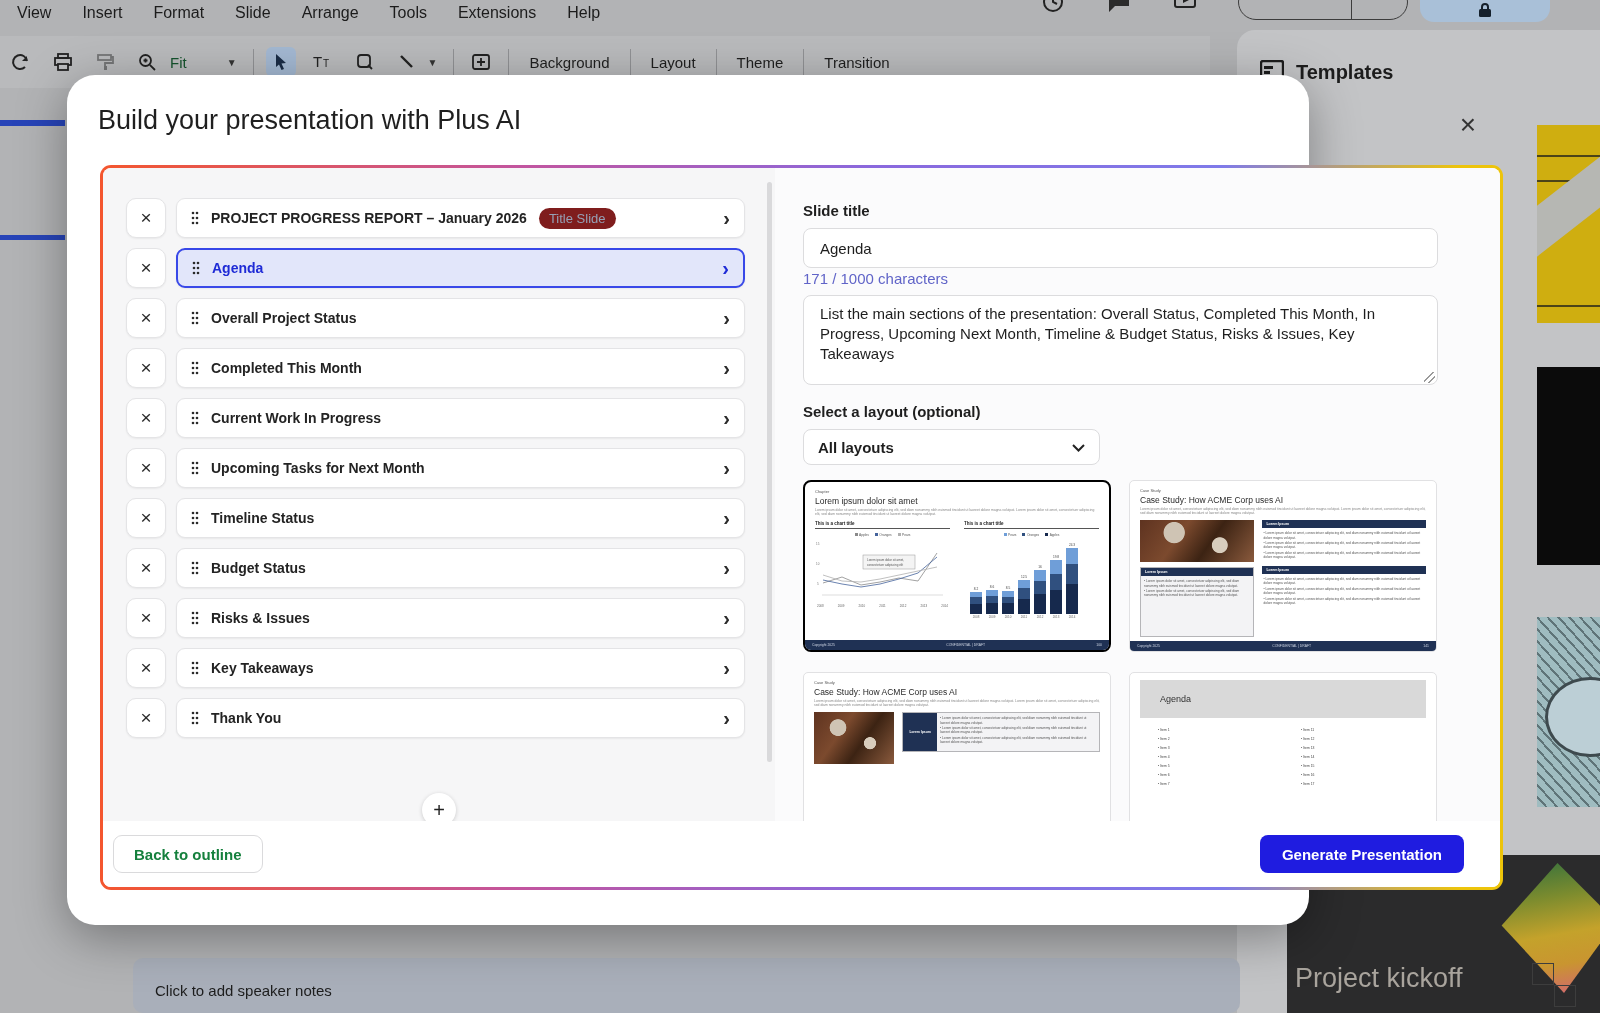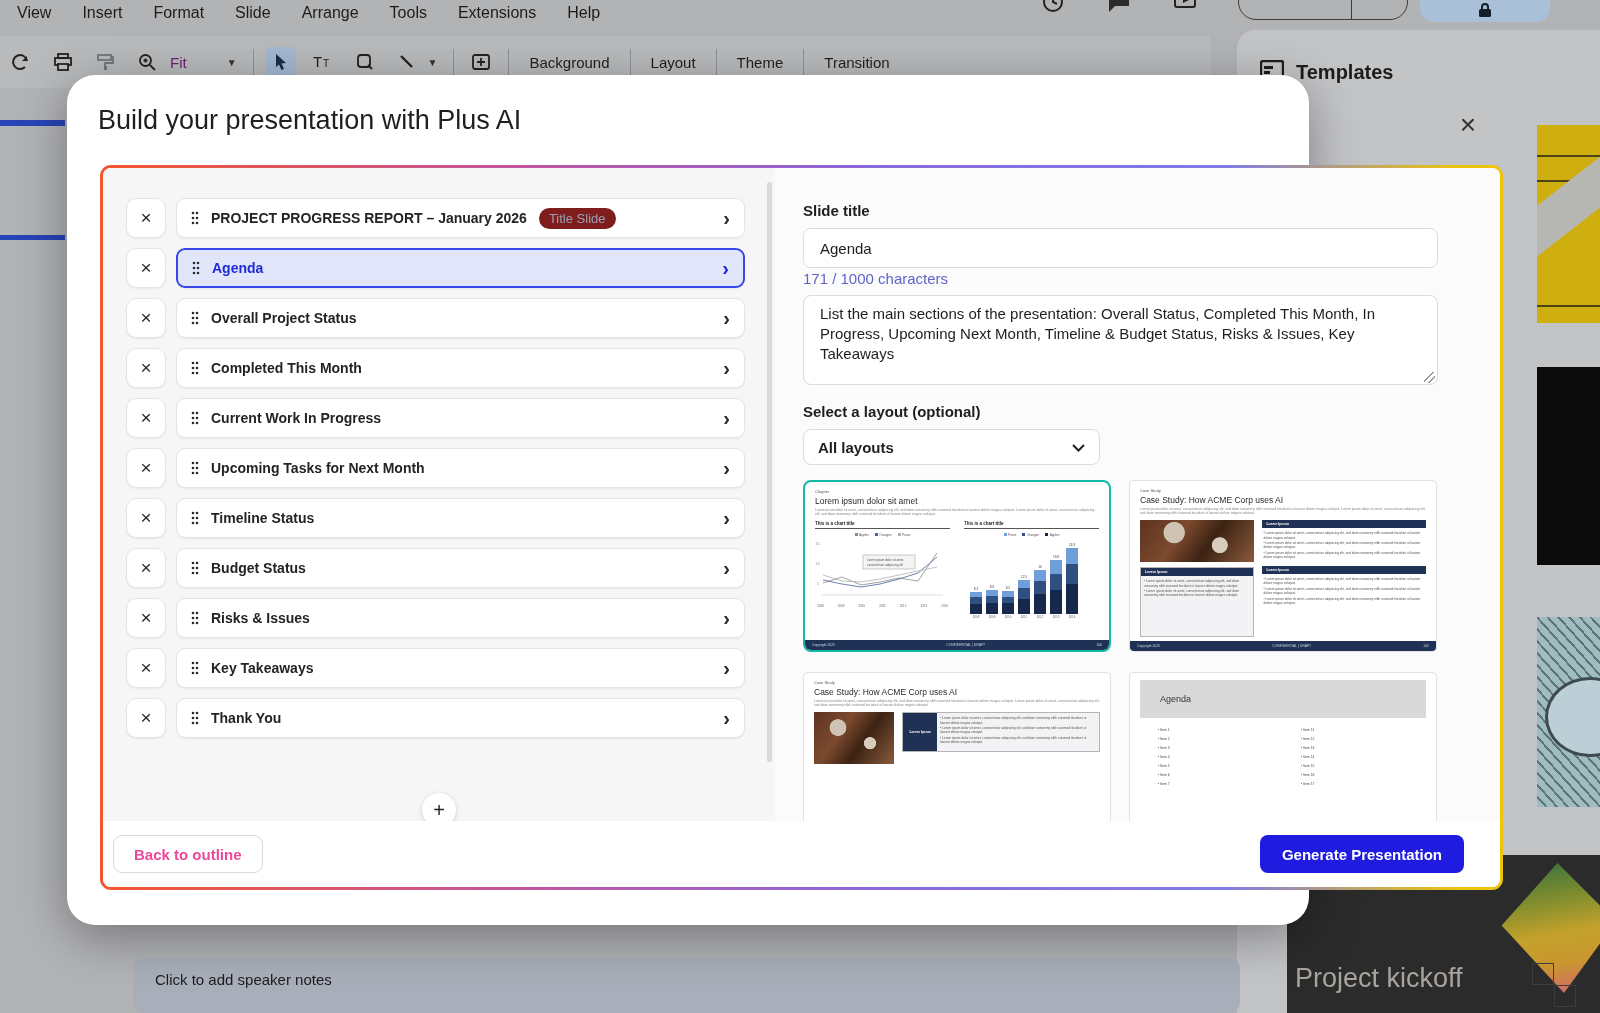--- a/index.html
+++ b/index.html
@@ -9,21 +9,21 @@
 
   
   .menubar { position:absolute; left:15px; top:2px; display:flex; gap:27px; }
   .menu-item { font-size:16px; color:#1c1c1c; padding:2px 2px; cursor:default; }
   .toolbar { position:absolute; left:0; top:36px; width:1210px; height:52px; background:#b9babc; display:flex; align-items:center; }
   .tb-icon { width:30px; height:30px; display:flex; align-items:center; justify-content:center; margin:0 6px; border-radius:6px; color:#222; }
   .tb-icon svg { display:block; }
   .tb-icon.sel { background:#a3b8d2; }
   .tb-sep { width:1px; height:26px; background:#909194; margin:0 6px; }
   .tb-label { font-size:15px; color:#1f1f1f; padding:0 14px; }
-  .tb-zoom { font-size:15px; color:#701a75; margin-left:2px; }
+  .tb-zoom { font-size:15px; color:#14532d; margin-left:2px; }
   .tb-caret { font-size:10px; color:#333; margin:0 10px 0 40px; }
   .tb-collapse { position:absolute; right:32px; top:50px; color:#222; font-size:14px; }
 
   .tr-icons { position:absolute; top:-18px; left:1040px; display:flex; align-items:center; }
   .tr-ic { width:26px; height:26px; margin-right:40px; color:#222; }
   .slideshow-btn { width:170px; height:36px; border:1.5px solid #3c3c3c; border-radius:19px; margin-right:12px; display:flex; }
   .slideshow-btn .div { width:1px; background:#3c3c3c; margin-left:112px; }
   .share-btn { width:130px; height:40px; background:#a9c0d8; border-radius:14px; display:flex; align-items:flex-end; justify-content:center; padding-bottom:4px; color:#15202c; font-size:15px; }
 
   .left-blue-line { position:absolute; left:0; width:65px; background:#2744b8; }
@@ -41,21 +41,21 @@
     background:repeating-linear-gradient(48deg,#9fbcc0 0 6px,#5f7478 6px 8px); }
   .thumb-teal .arc { position:absolute; left:8px; top:60px; width:90px; height:80px; background:#bccfd6; border-radius:50%; border:3px solid #3e4a4e; }
   .kickoff { position:absolute; left:1287px; top:855px; width:313px; height:158px; background:#2b2b2c; }
   .kickoff-title { position:absolute; left:8px; top:108px; font-size:27px; color:#a9a49d; }
   .prism { position:absolute; right:-16px; top:8px; width:130px; height:130px;
     background:linear-gradient(170deg,#2e6e3e 0%,#7d8c2e 30%,#c4a22b 55%,#c99530 75%,#d4607a 100%);
     clip-path:polygon(55% 0, 100% 45%, 60% 100%, 12% 48%); }
   .ksq { position:absolute; border:1px solid #3d3d3d; }
 
   .notes-bar { position:absolute; left:133px; top:958px; width:1107px; height:55px; background:#a9afba; border-radius:10px; }
-  .notes-text { position:absolute; left:22px; top:13px; font-size:15px; color:#1d1d1d; }
+  .notes-text { position:absolute; left:22px; top:24px; font-size:15px; color:#1d1d1d; }
   .notes-handle { position:absolute; left:672px; top:919px; width:34px; height:3px; background:#4b4b4b; border-radius:2px; }
 
   
   .modal { position:absolute; left:67px; top:75px; width:1242px; height:850px; background:#fff; border-radius:28px; box-shadow:0 12px 50px rgba(0,0,0,.35); }
   .modal-title { position:absolute; left:31px; top:30px; font-size:27px; color:#1f1f1f; }
   .modal-close { position:absolute; left:1384px; top:33px; width:34px; height:34px; font-size:28px; color:#333; display:flex; align-items:center; justify-content:center; cursor:pointer; }
 
   .gradient-box { position:absolute; left:33px; top:90px; width:1403px; height:725px; border-radius:11px; padding:3px;
     background:linear-gradient(90deg,#f4562e 0%,#c2559f 30%,#8a68dd 55%,#7f7ae9 80%,#edc40a 97%); }
   .box-inner { width:100%; height:100%; border-radius:8px; background:#fff; display:flex; flex-direction:column; overflow:hidden; }
@@ -89,21 +89,21 @@
   .desc-wrap { position:relative; width:635px; }
   .desc-area { width:635px; height:90px; border:1px solid #dcdcde; border-radius:8px; background:#fff; font-size:15px; color:#1e1e1e; padding:8px 16px; line-height:20px; resize:none; font-family:"Liberation Sans",sans-serif; }
   .resize-grip { position:absolute; right:3px; bottom:6px; width:11px; height:11px;
     background:linear-gradient(135deg,transparent 0 40%,#9a9a9a 40% 48%,transparent 48% 65%,#9a9a9a 65% 73%,transparent 73%); }
   .layout-select { width:297px; height:36px; border:1px solid #dcdcde; border-radius:8px; background:#fff; display:flex; align-items:center; padding:0 14px; cursor:pointer; }
   .layout-select .val { font-size:15px; font-weight:700; color:#1e1e1e; flex:1; }
   .mt18 { margin-top:18px; } .mt14 { margin-top:14px; }
 
   .thumb-grid { margin-top:15px; display:grid; grid-template-columns:308px 308px; gap:20px 18px; }
   .layout-thumb { width:308px; height:172px; background:#fff; border:1px solid #e1e1e3; border-radius:5px; overflow:hidden; cursor:pointer; position:relative; display:flex; flex-direction:column; }
-  .layout-thumb.selected { border:2px solid #14b8a6; border-radius:8px; }
+  .layout-thumb.selected { border:2px solid #000000; border-radius:8px; }
   .slide-pad { padding:7px 10px 0; flex:1; display:flex; flex-direction:column; min-height:0; }
   .eyebrow { font-size:4px; color:#555; }
   .mini-title { font-size:8.5px; color:#2a2a2a; margin-top:2px; }
   .mini-body { font-size:3.4px; color:#888; line-height:4.4px; margin-top:2px; }
   .chart-cols { display:flex; gap:14px; margin-top:4px; flex:1; min-height:0; }
   .chart-col { flex:1; min-width:0; }
   .chart-title { font-size:4.5px; font-weight:700; color:#222; border-bottom:.5px solid #555; padding-bottom:2px; }
   .legend-row { display:flex; justify-content:center; gap:6px; margin-top:4px; }
   .legend-it { font-size:3.2px; color:#555; display:flex; align-items:center; gap:1.5px; }
   .legend-sw { width:3px; height:3px; display:inline-block; }
@@ -126,21 +126,21 @@
   .navy-head { background:#1f3154; color:#fff; font-size:3.6px; font-weight:700; padding:2px 4px; }
   .mini-bullet { font-size:3.2px; color:#555; line-height:4.2px; margin-top:1.5px; }
   .boxed { border:1px solid #b5b5b8; background:#f3f3f5; }
   .agenda-band { background:#d9d9d9; height:38px; display:flex; align-items:center; padding-left:20px; margin:7px 10px 0; }
   .agenda-band .ag-title { font-size:9px; color:#333; }
   .agenda-cols { display:flex; margin:8px 10px 0; }
   .agenda-col { width:50%; padding-left:18px; }
   .agenda-col div { font-size:3.4px; color:#444; line-height:9px; }
 
   .bottom-strip { height:66px; background:#fff; display:flex; align-items:center; justify-content:space-between; padding:0 36px 0 10px; flex:none; }
-  .back-btn { height:38px; padding:0 20px; background:#fff; border:1px solid #dadadc; border-radius:9px; font-size:15px; font-weight:700; color:#ec4899; cursor:pointer; font-family:"Liberation Sans",sans-serif; }
+  .back-btn { height:38px; padding:0 20px; background:#fff; border:1px solid #dadadc; border-radius:9px; font-size:15px; font-weight:700; color:#15803d; cursor:pointer; font-family:"Liberation Sans",sans-serif; }
   .generate-btn { height:38px; padding:0 22px; background:#1f1ce0; border:none; border-radius:8px; font-size:15px; font-weight:700; color:#fff; cursor:pointer; font-family:"Liberation Sans",sans-serif; }
 </style>
 </head>
 <body>
 
 <div id="stage">
 
   <div class="menubar" id="menu-items">
       <span class="menu-item">View</span>
       <span class="menu-item">Insert</span>

